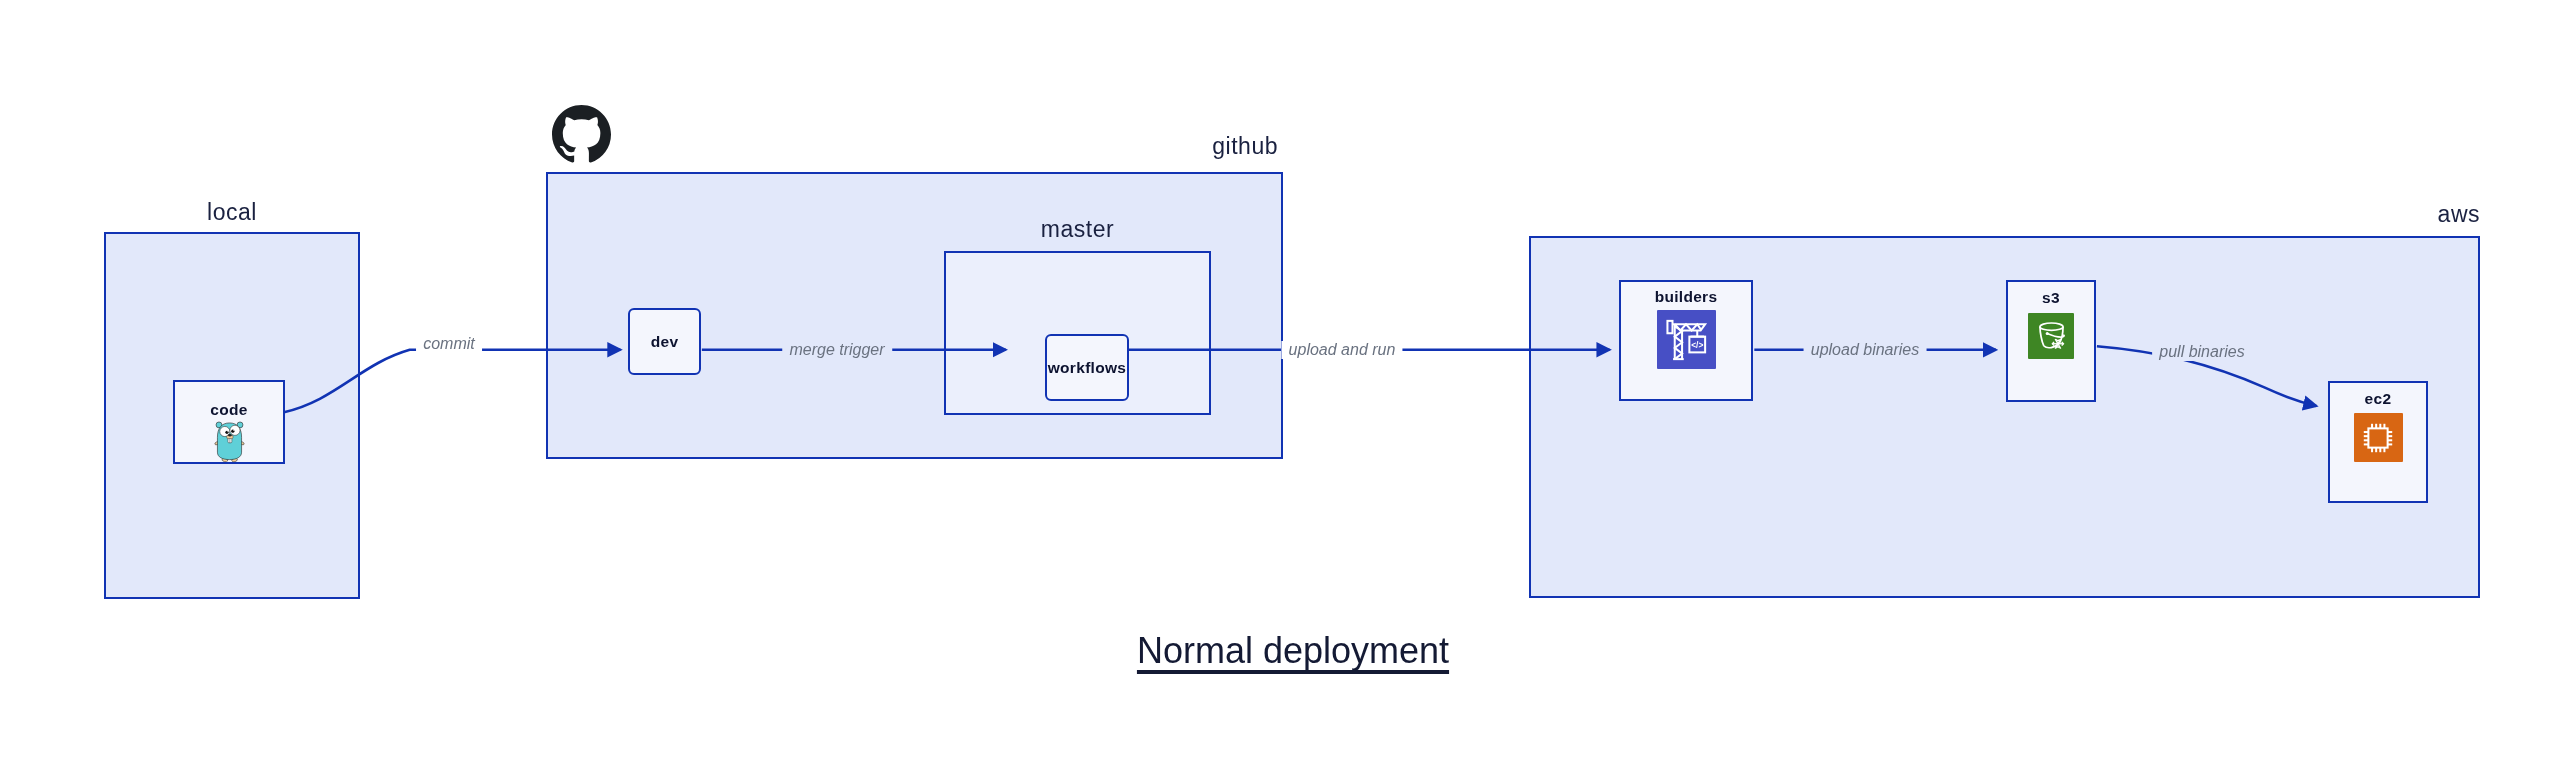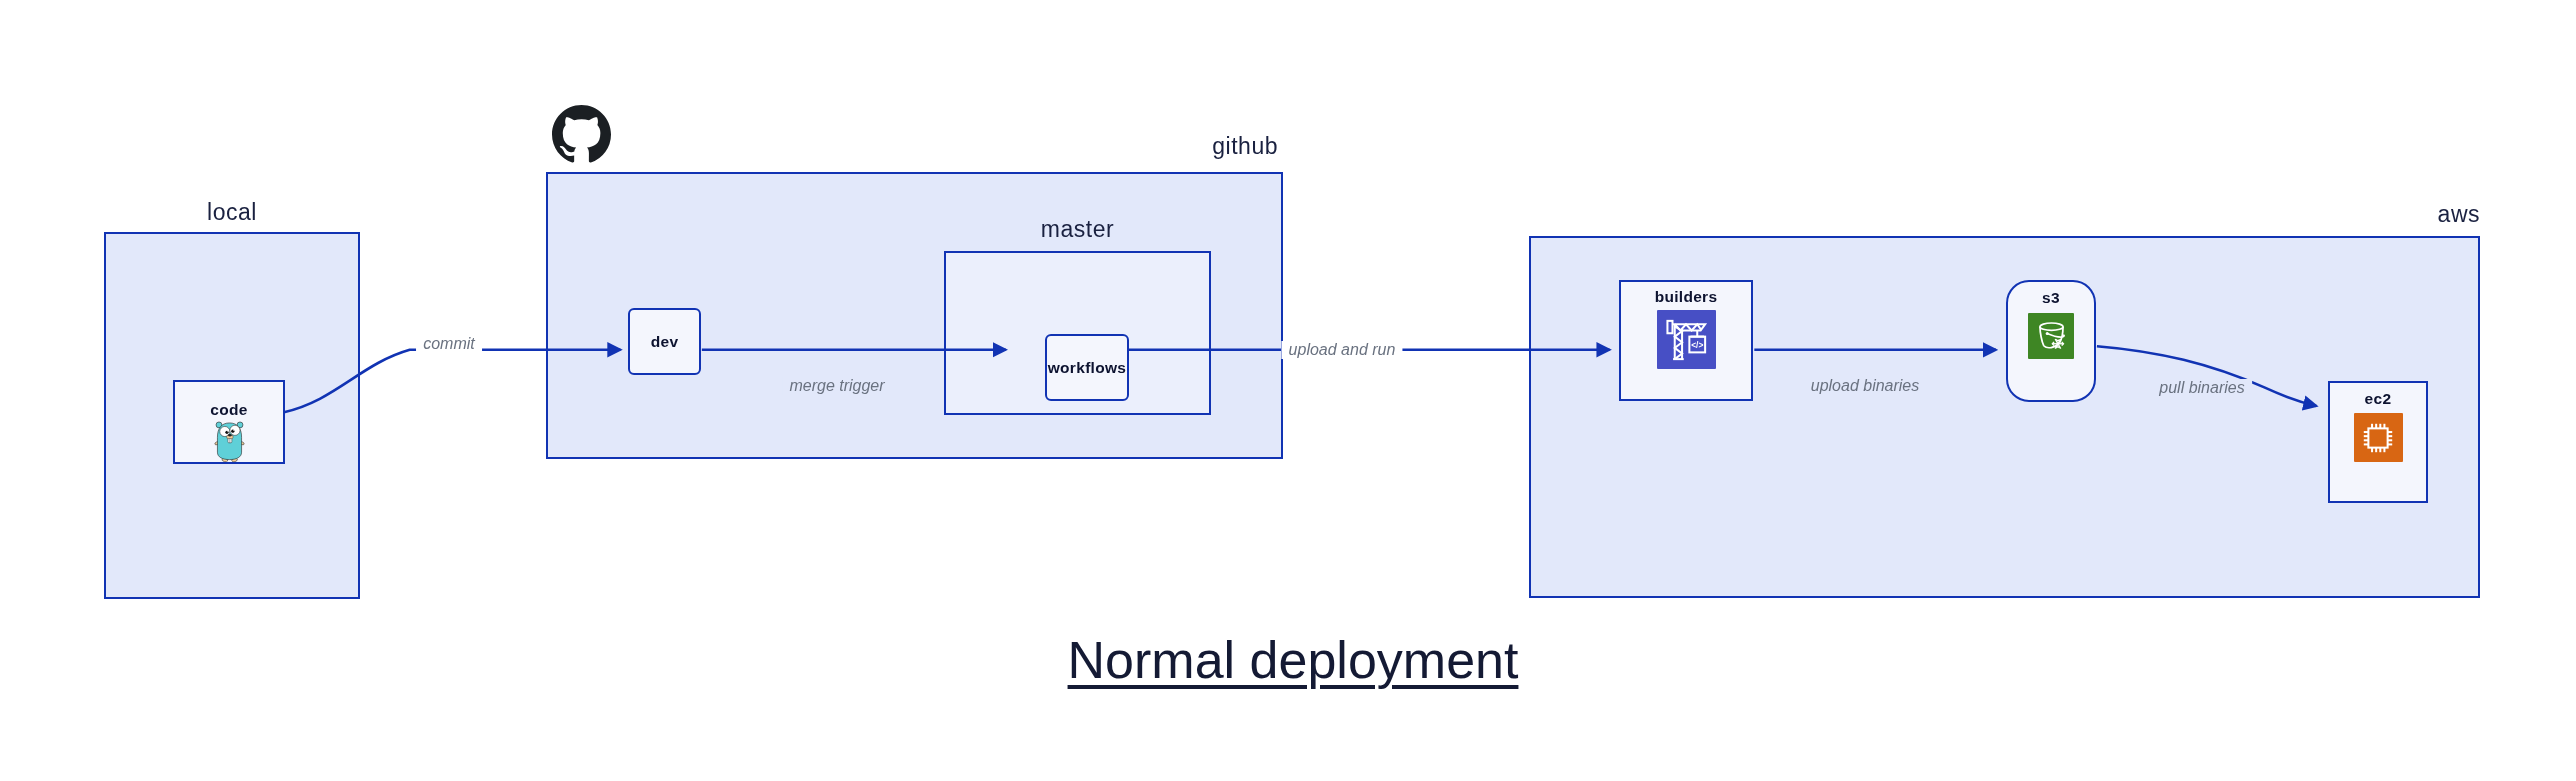--- a/index.html
+++ b/index.html
@@ -23,28 +23,28 @@
     z-index:1;white-space:nowrap;letter-spacing:0.5px;
   }
   .node-label{
     font-weight:700;font-size:15.5px;color:#0d1330;letter-spacing:0.3px;
   }
   .edge-label{
     position:absolute;transform:translate(-50%,-50%);font-size:16px;
     font-style:italic;color:#6a7280;z-index:4;padding:0 7.2px;white-space:nowrap;
   }
   .edge-label.on-white{background:#ffffff;}
-  .edge-label.on-fill{background:#e2e8fa;margin-top:36px;}
+  .edge-label.on-fill{background:#e2e8fa;}
   #connectors{position:absolute;left:0;top:0;z-index:2;}
   .icon-tile{
     border-radius:1px;display:flex;align-items:center;justify-content:center;
   }
   .title{
     position:absolute;left:1293px;top:630px;transform:translateX(-50%);
-    font-size:52px;font-weight:500;color:#141a34;white-space:nowrap;
+    font-size:36px;font-weight:500;color:#141a34;white-space:nowrap;
     text-decoration:underline;text-decoration-thickness:4.1px;text-underline-offset:6.7px;
     z-index:1;
   }
   .octocat{position:absolute;left:552px;top:105px;z-index:3;}
 </style>
 </head>
 <body>
 
 <div class="canvas">
 
@@ -128,21 +128,21 @@
           <path d="M14 10 L19 15.5 L24 10 L29 15.5 L34 10 L37.5 15"></path>
           <path d="M34 15.5 V21"></path>
           <path d="M28 21 H40"></path>
           <rect x="27" y="21" width="14" height="14"></rect>
         </g>
         <text x="34" y="31.5" text-anchor="middle" font-size="7.5" font-weight="bold" font-family="Liberation Sans, sans-serif" fill="#ffffff">&lt;/&gt;</text>
       </svg>
     </div>
   </div>
 
-  <div class="node" style="left:2006px;top:280px;width:90px;height:122px;padding-top:7.2px;border-radius:23px;">
+  <div class="node" style="left:2006px;top:280px;width:90px;height:122px;padding-top:7.2px;">
     <span class="node-label">s3</span>
     <div class="icon-tile" style="width:46px;height:46px;background:#3e8624;margin-top:6.2px;">
       <svg width="41" height="41" viewBox="0 0 48 48">
         <g fill="none" stroke="#ffffff" stroke-width="2">
           <ellipse cx="24" cy="12.5" rx="13.5" ry="4.3"></ellipse>
           <path d="M10.5 12.5 C10.5 19 12.5 30 15 35"></path>
           <path d="M37.5 12.5 C37.5 19 36 27 33.5 31.5"></path>
           <path d="M15 35 C19 38.8 28 37.5 33.5 31.5"></path>
           <path d="M19 20.5 C26 23.5 33 25 36.5 24.6 C39 24.3 39.5 22.6 37.6 22.2"></path>
         </g>

